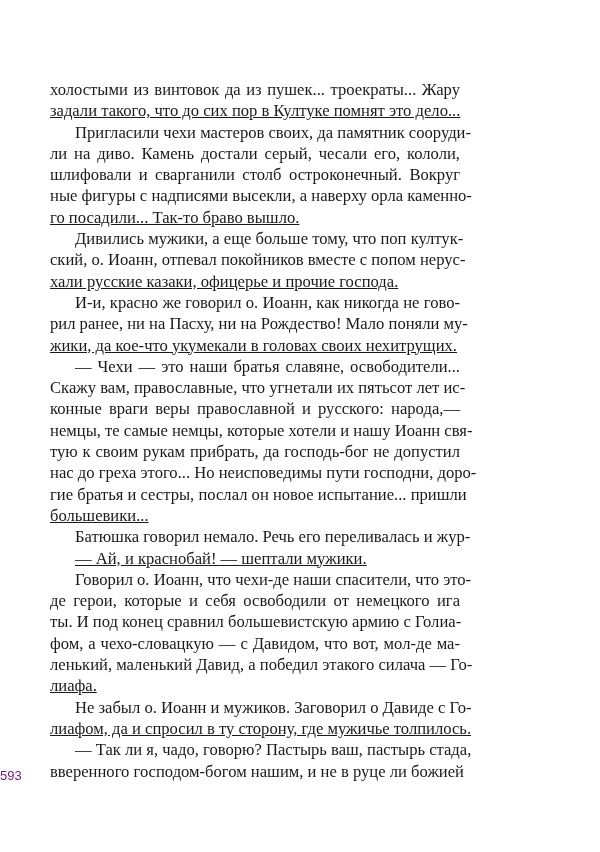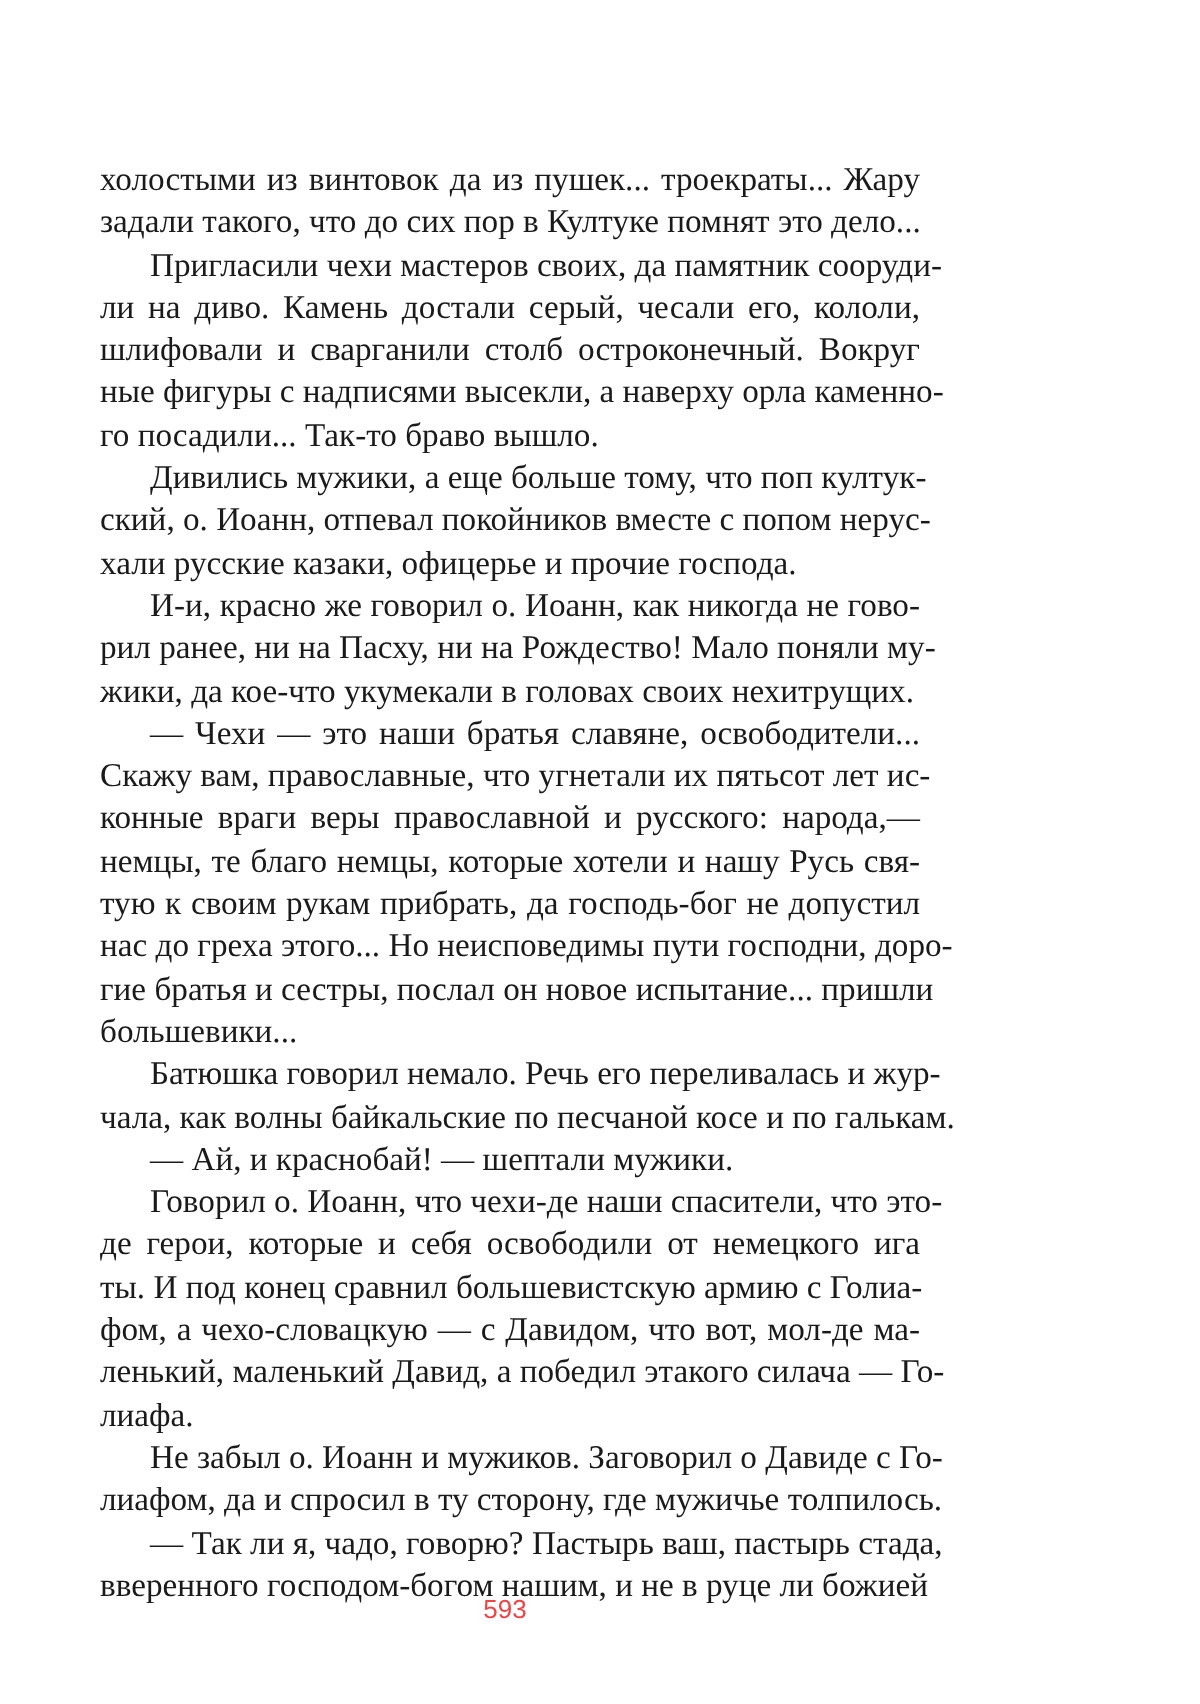--- a/index.html
+++ b/index.html
@@ -14,32 +14,30 @@
     line-height: 21.3px;
     color: #1a1a1a;
   }
   .line {
     display: block;
     white-space: nowrap;
     text-align: justify;
     text-align-last: justify;
     height: 21.3px;
   }
-  .line.last { text-align-last: left; }
+  .line.last { text-align-last: left; text-decoration: underline; }
   .line.indent { padding-left: 25px; }
   .page-number {
     position: absolute;
     left: 0;
     width: 505px;
     top: 768px;
-    text-align: center;
     font-family: "Liberation Sans", "DejaVu Sans", sans-serif;
     font-size: 13px;
-    color: #ef4444;
-    margin-top: 29px;
+    color: #701a75;
   }
 </style>
 </head>
 <body>
 
 <div class="page" id="page-body">
     <span class="line">холостыми из винтовок да из пушек... троекраты... Жару</span>
     <span class="line last">задали такого, что до сих пор в Култуке помнят это дело...</span>
     <span class="line indent">Пригласили чехи мастеров своих, да памятник сооруди-</span>
     <span class="line">ли на диво. Камень достали серый, чесали его, кололи,</span>
@@ -48,27 +46,26 @@
     <span class="line last">го посадили... Так-то браво вышло.</span>
     <span class="line indent">Дивились мужики, а еще больше тому, что поп култук-</span>
     <span class="line">ский, о. Иоанн, отпевал покойников вместе с попом нерус-</span>
     <span class="line last">хали русские казаки, офицерье и прочие господа.</span>
     <span class="line indent">И-и, красно же говорил о. Иоанн, как никогда не гово-</span>
     <span class="line">рил ранее, ни на Пасху, ни на Рождество! Мало поняли му-</span>
     <span class="line last">жики, да кое-что укумекали в головах своих нехитрущих.</span>
     <span class="line indent">— Чехи  — это наши братья славяне, освободители...</span>
     <span class="line">Скажу вам, православные, что угнетали их пятьсот лет ис-</span>
     <span class="line">конные враги веры православной и русского: народа,—</span>
-    <span class="line">немцы, те благо немцы, которые хотели и нашу Русь свя-</span>
+    <span class="line">немцы, те самые немцы, которые хотели и нашу Иоанн свя-</span>
     <span class="line">тую к своим рукам прибрать, да господь-бог не допустил</span>
     <span class="line">нас до греха этого... Но неисповедимы пути господни, доро-</span>
     <span class="line">гие братья и сестры, послал он новое испытание... пришли</span>
     <span class="line last">большевики...</span>
     <span class="line indent">Батюшка говорил немало. Речь его переливалась и жур-</span>
-    <span class="line last">чала, как волны байкальские по песчаной косе и по галькам.</span>
     <span class="line indent last">— Ай, и краснобай! — шептали мужики.</span>
     <span class="line indent">Говорил о. Иоанн, что чехи-де наши спасители, что это-</span>
     <span class="line">де герои, которые и себя освободили от немецкого ига</span>
     <span class="line">ты. И под конец сравнил большевистскую армию с Голиа-</span>
     <span class="line">фом, а чехо-словацкую — с Давидом, что вот, мол-де ма-</span>
     <span class="line">ленький, маленький Давид, а победил этакого силача — Го-</span>
     <span class="line last">лиафа.</span>
     <span class="line indent">Не забыл о. Иоанн и мужиков. Заговорил о Давиде с Го-</span>
     <span class="line last">лиафом, да и спросил в ту сторону, где мужичье толпилось.</span>
     <span class="line indent">— Так ли я, чадо, говорю? Пастырь ваш, пастырь стада,</span>

